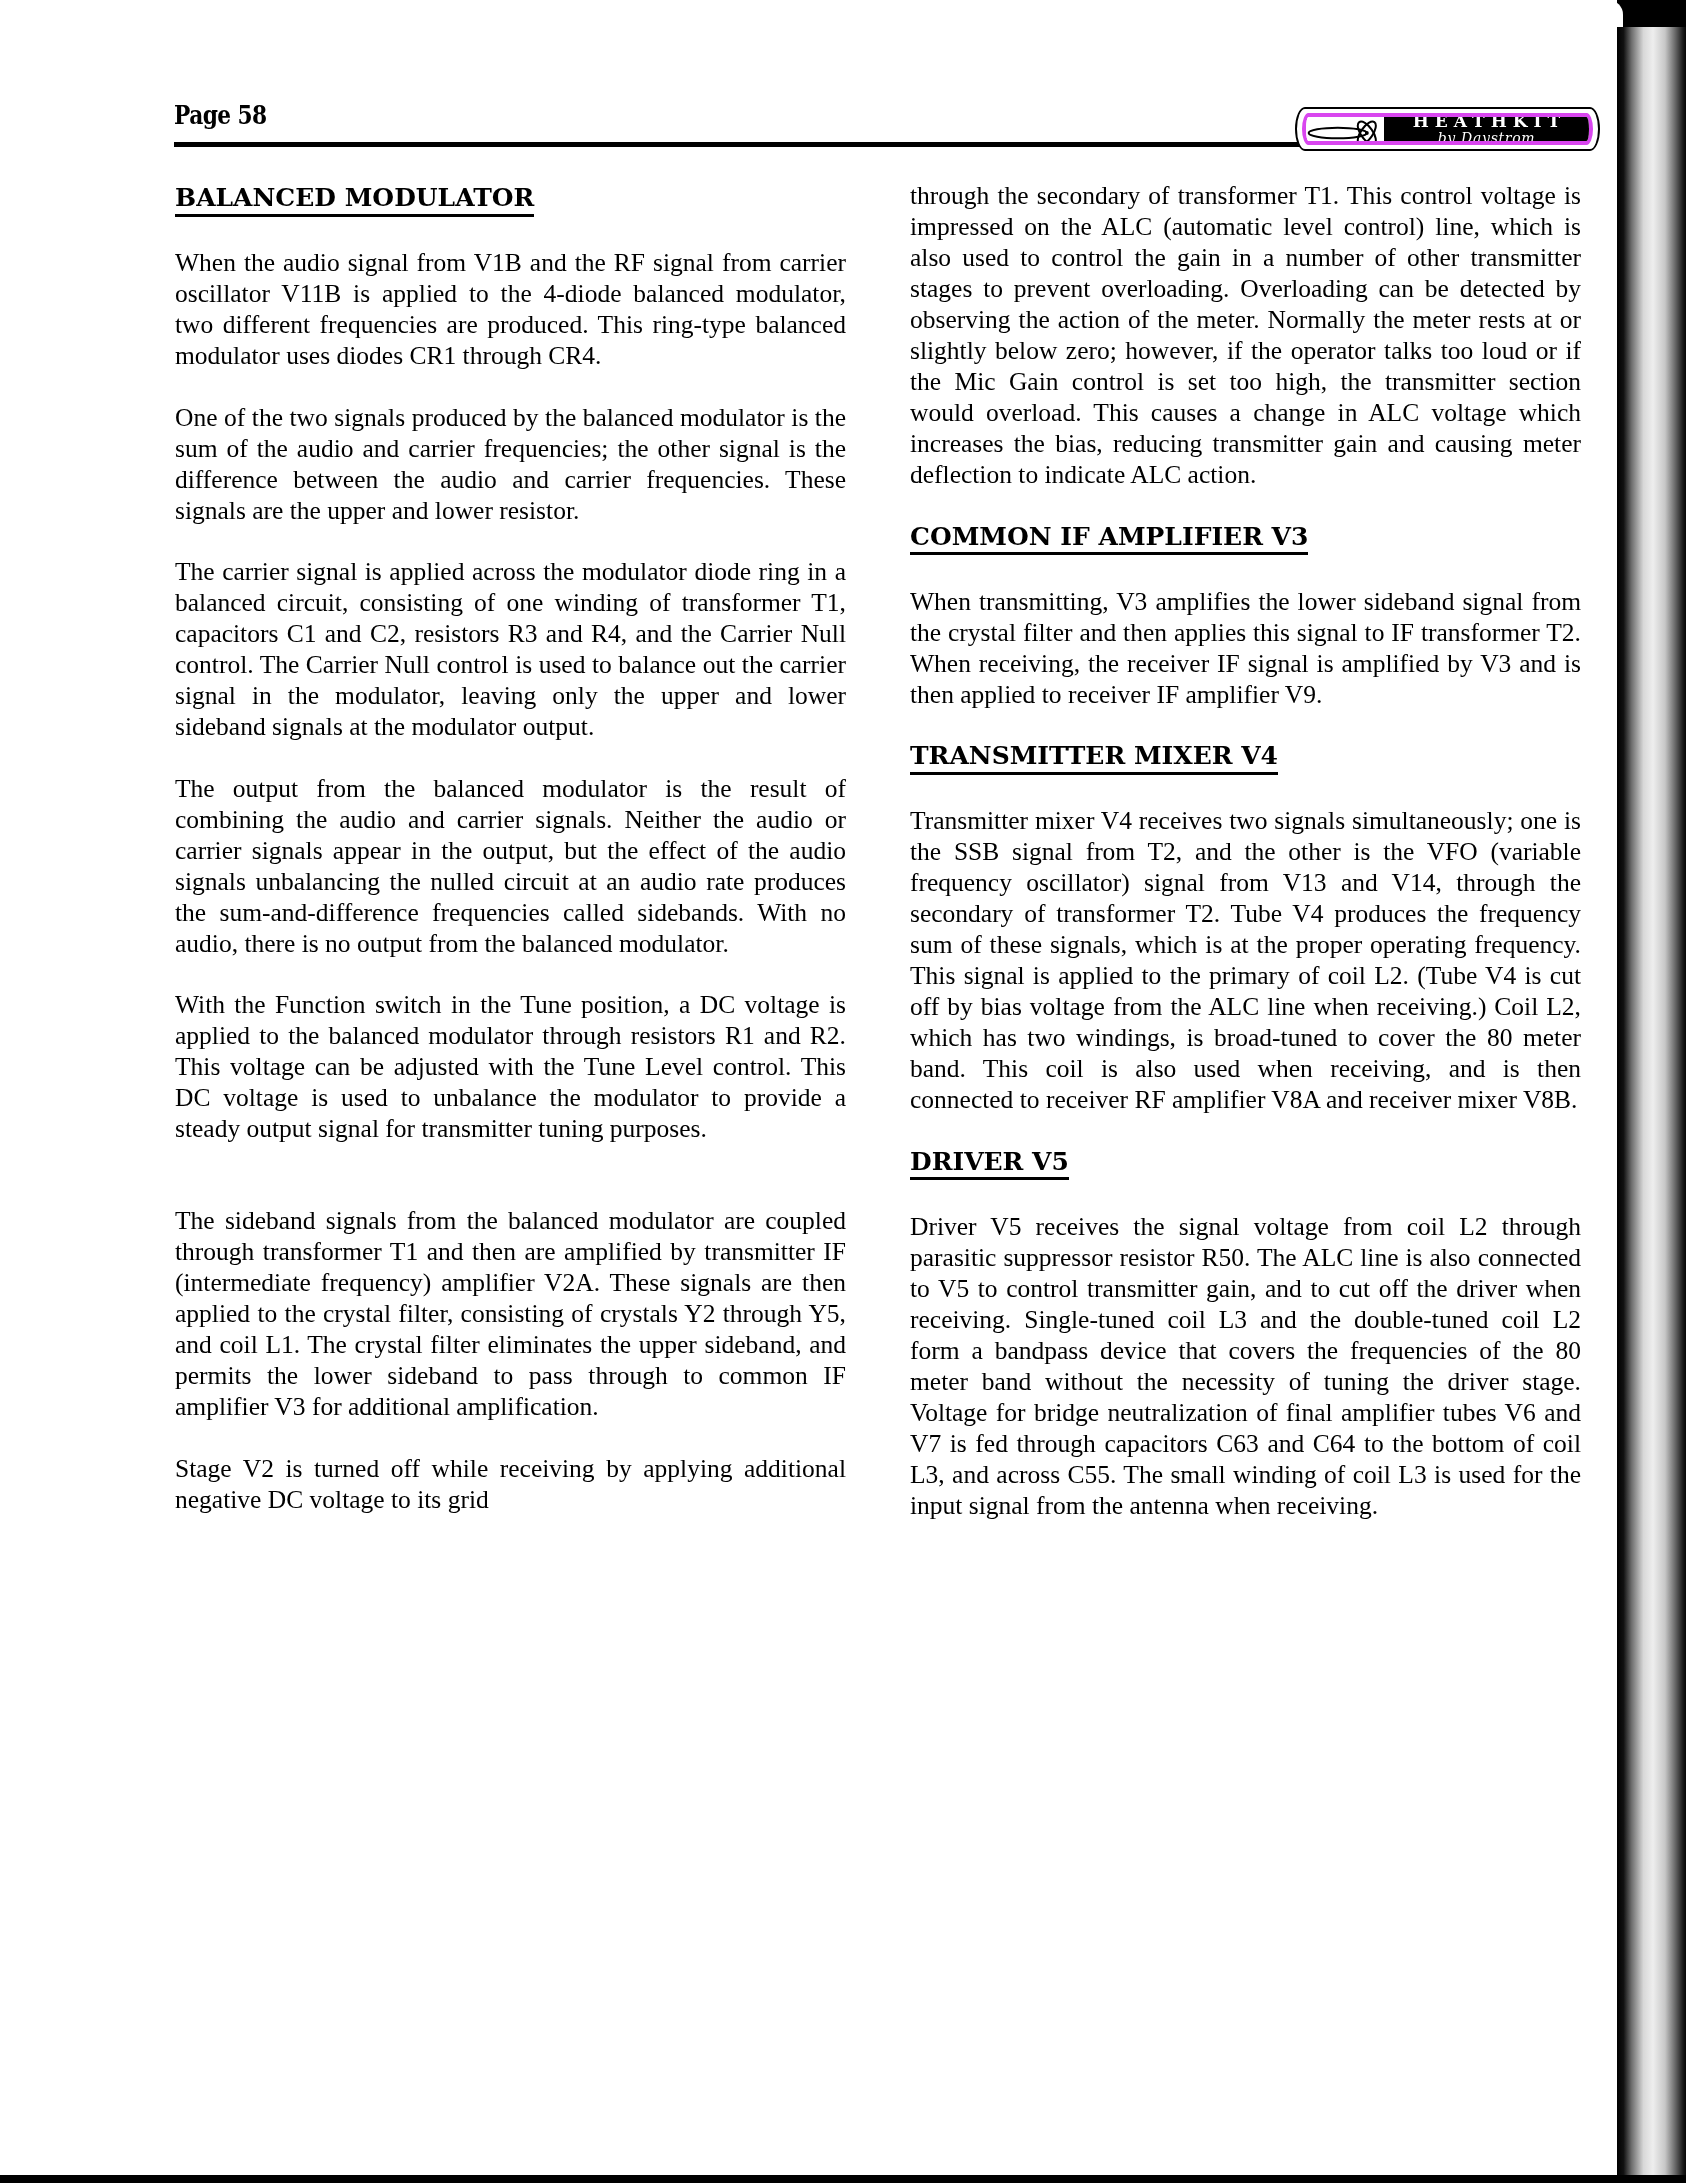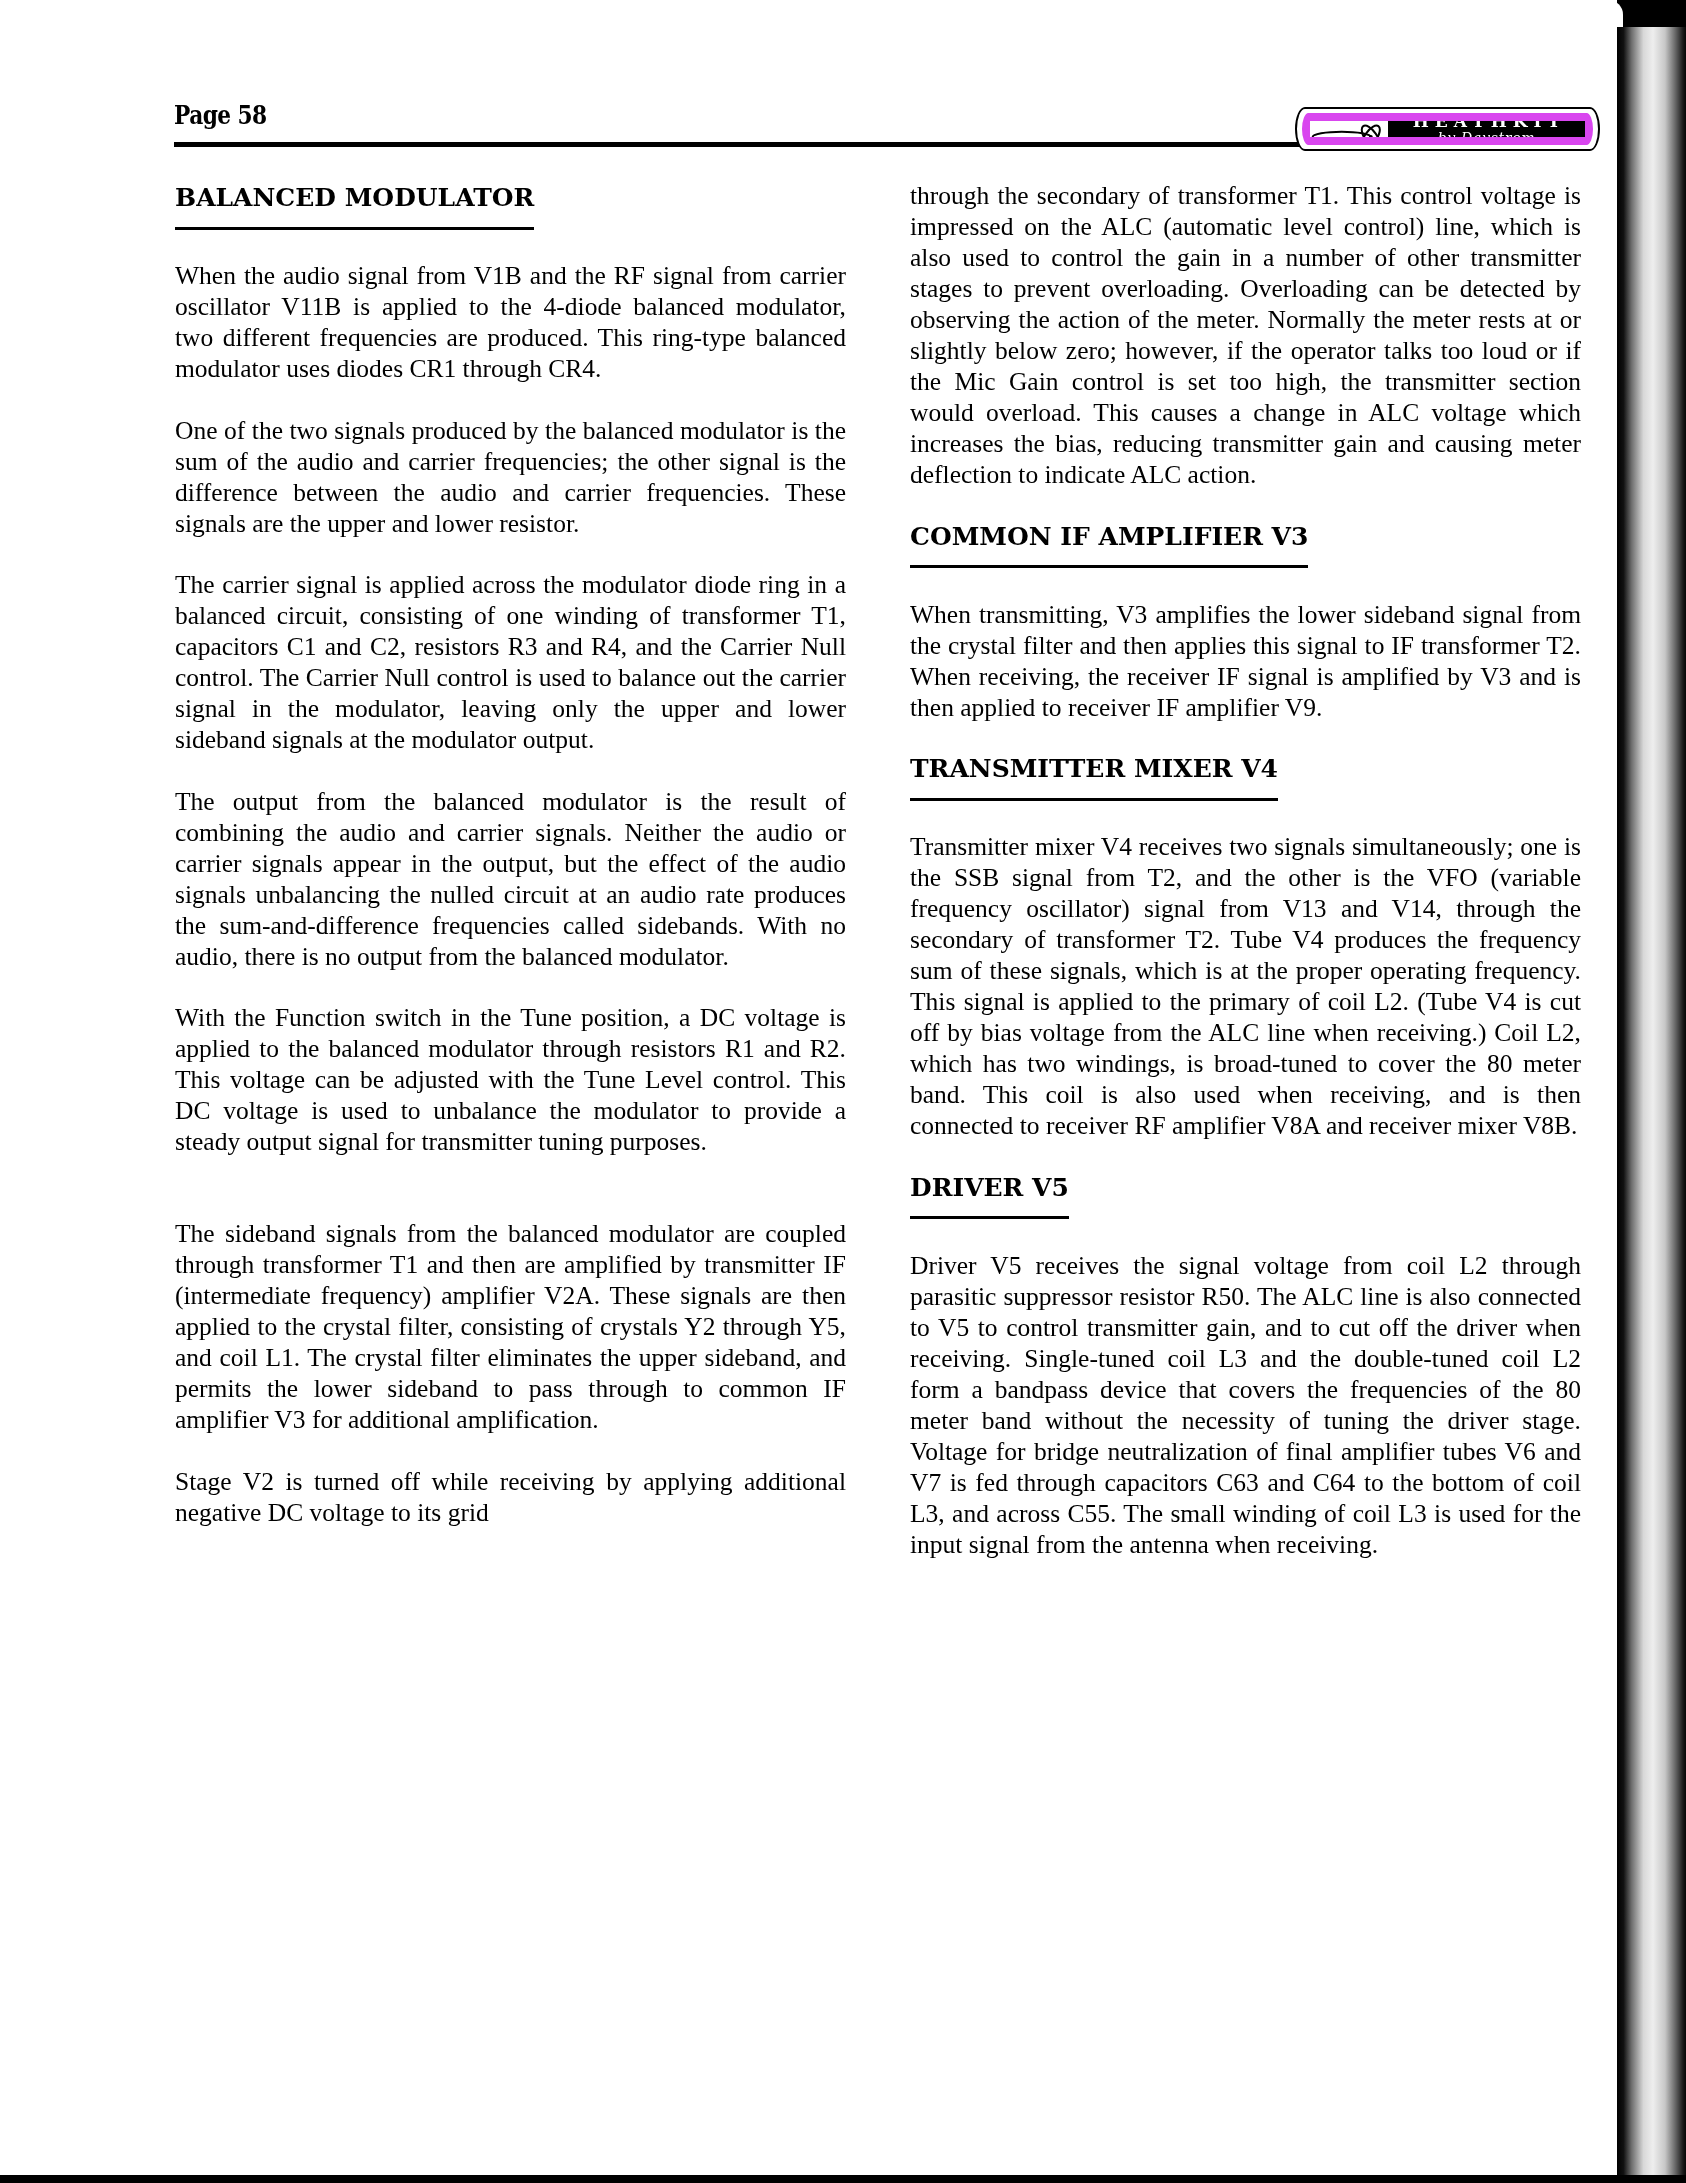--- a/index.html
+++ b/index.html
@@ -35,21 +35,21 @@
   .header-rule {
     position: absolute; left: 174px; top: 142px; width: 1140px; height: 4.6px; background: #000;
   }
   .logo {
     position: absolute; left: 1295px; top: 107px; width: 305px; height: 44px;
     border: 2.7px solid #000; border-radius: 12px / 26.5px; background: #fff;
     box-sizing: border-box;
   }
   .logo-inner {
     position: absolute; left: 5.3px; top: 4px; right: 5.3px; bottom: 4px;
-    border: 8px solid #d946ef; border-radius: 8px / 20px; overflow: hidden;
+    border: 4px solid #d946ef; border-radius: 8px / 20px; overflow: hidden;
     display: flex;
   }
   .logo-emblem {
     width: 78px; height: 100%; position: relative; background: #fff;
   }
   .logo-emblem svg { position: absolute; left: 0; top: 0; }
   .logo-text-block {
     flex: 1; background: #000; color: #fff; display: flex; flex-direction: column;
     align-items: center; justify-content: center; line-height: 1;
   }
@@ -65,21 +65,21 @@
   
   .column {
     position: absolute; top: 179px; width: 671px;
     font-size: 25.5px; line-height: 31px;
     text-align: justify; text-align-last: auto;
   }
   .column.left { left: 175px; top: 182px; }
   .column.right { left: 910px; top: 180px; }
   .column .heading {
     display: inline-block; font-size: 25px; line-height: 30.5px;
-    border-bottom: 3.3px solid #000; padding-bottom: 13px; margin: 0;
+    border-bottom: 3.3px solid #000; padding-bottom: 0; margin: 0;
     letter-spacing: 0px;
   }
   .column p { margin: 0; font-family: Liberation Serif, serif; }
   .column .gap { height: 30.5px; }
 </style>
 </head>
 <body>
 
 <div class="right-strip"></div>
 <div class="right-strip-top"></div>

